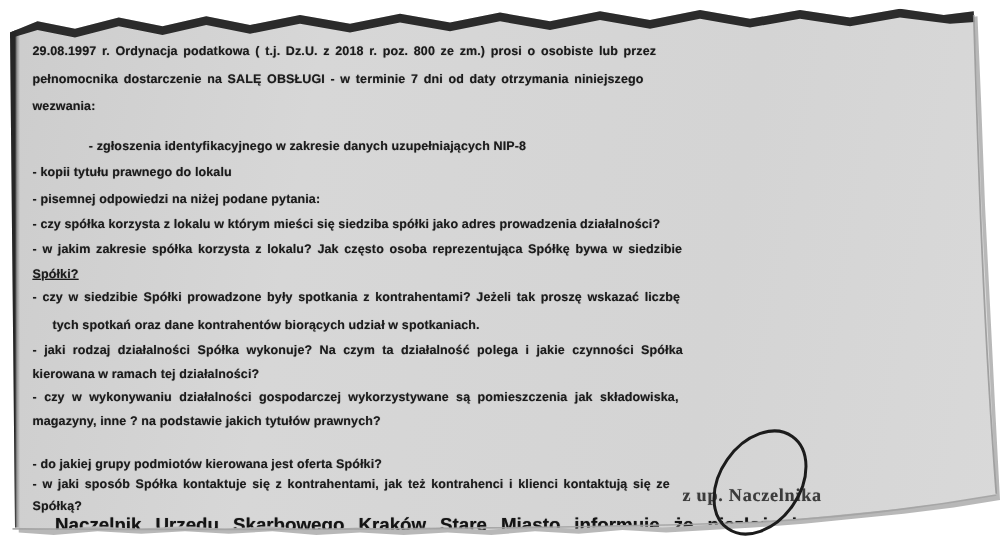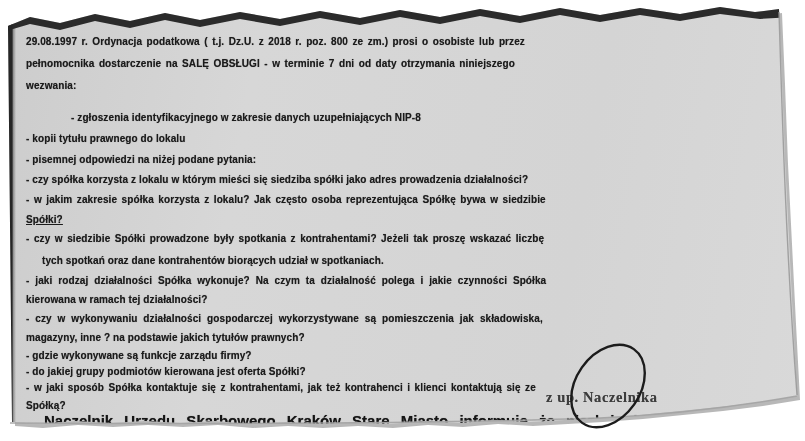--- a/index.html
+++ b/index.html
@@ -107,21 +107,20 @@
     <div class="doc-line" style="left:26px;top:154px;text-align:right;">- pisemnej odpowiedzi na niżej podane pytania:</div>
     <div class="doc-line" style="left:26px;top:174px;">- czy spółka korzysta z lokalu w którym mieści się siedziba spółki jako adres prowadzenia działalności?</div>
     <div class="doc-line js1" style="left:26px;top:194px;">- w jakim zakresie spółka korzysta z lokalu? Jak często osoba reprezentująca Spółkę bywa w siedzibie</div>
     <div class="doc-line" style="left:26px;top:214px;text-decoration:underline;">Spółki?</div>
     <div class="doc-line js1" style="left:26px;top:233px;">- czy w siedzibie Spółki prowadzone były spotkania z kontrahentami? Jeżeli tak proszę wskazać liczbę</div>
     <div class="doc-line" style="left:26px;top:255px;margin-left:16px;">tych spotkań oraz dane kontrahentów biorących udział w spotkaniach.</div>
     <div class="doc-line js2" style="left:26px;top:275px;">- jaki rodzaj działalności Spółka wykonuje? Na czym ta działalność polega i jakie czynności Spółka</div>
     <div class="doc-line" style="left:26px;top:294px;">kierowana w ramach tej działalności?</div>
     <div class="doc-line js2" style="left:26px;top:313px;text-align:center;">- czy w wykonywaniu działalności gospodarczej wykorzystywane są pomieszczenia jak składowiska,</div>
     <div class="doc-line" style="left:26px;top:332px;">magazyny, inne ? na podstawie jakich tytułów prawnych?</div>
-    <div class="doc-line" style="left:26px;top:350px;">- gdzie wykonywane są funkcje zarządu firmy?</div>
     <div class="doc-line" style="left:26px;top:366px;">- do jakiej grupy podmiotów kierowana jest oferta Spółki?</div>
     <div class="doc-line js1" style="left:26px;top:382px;">- w jaki sposób Spółka kontaktuje się z kontrahentami, jak też kontrahenci i klienci kontaktują się ze</div>
     <div class="doc-line" style="left:26px;top:400px;">Spółką?</div>
 
     <div class="sig">z up. Naczelnika</div>
 
     <div class="clipped-line">Naczelnik Urzędu Skarbowego Kraków Stare Miasto informuje że niezłożenie w terminie ww</div>
 
   </div>
 

